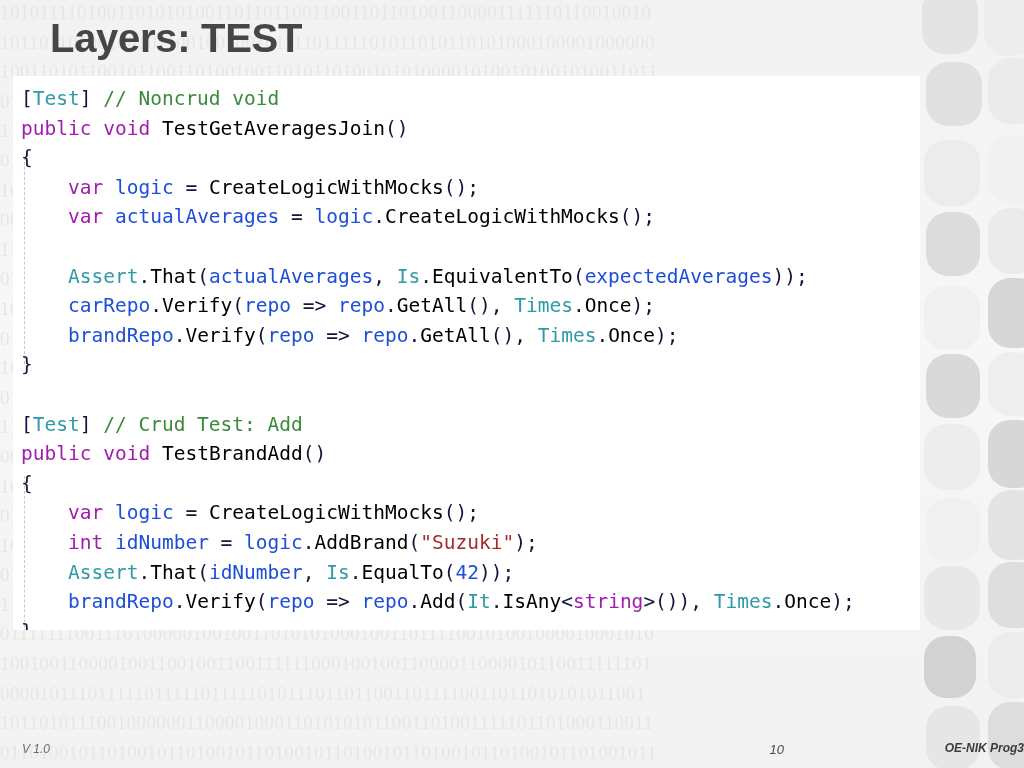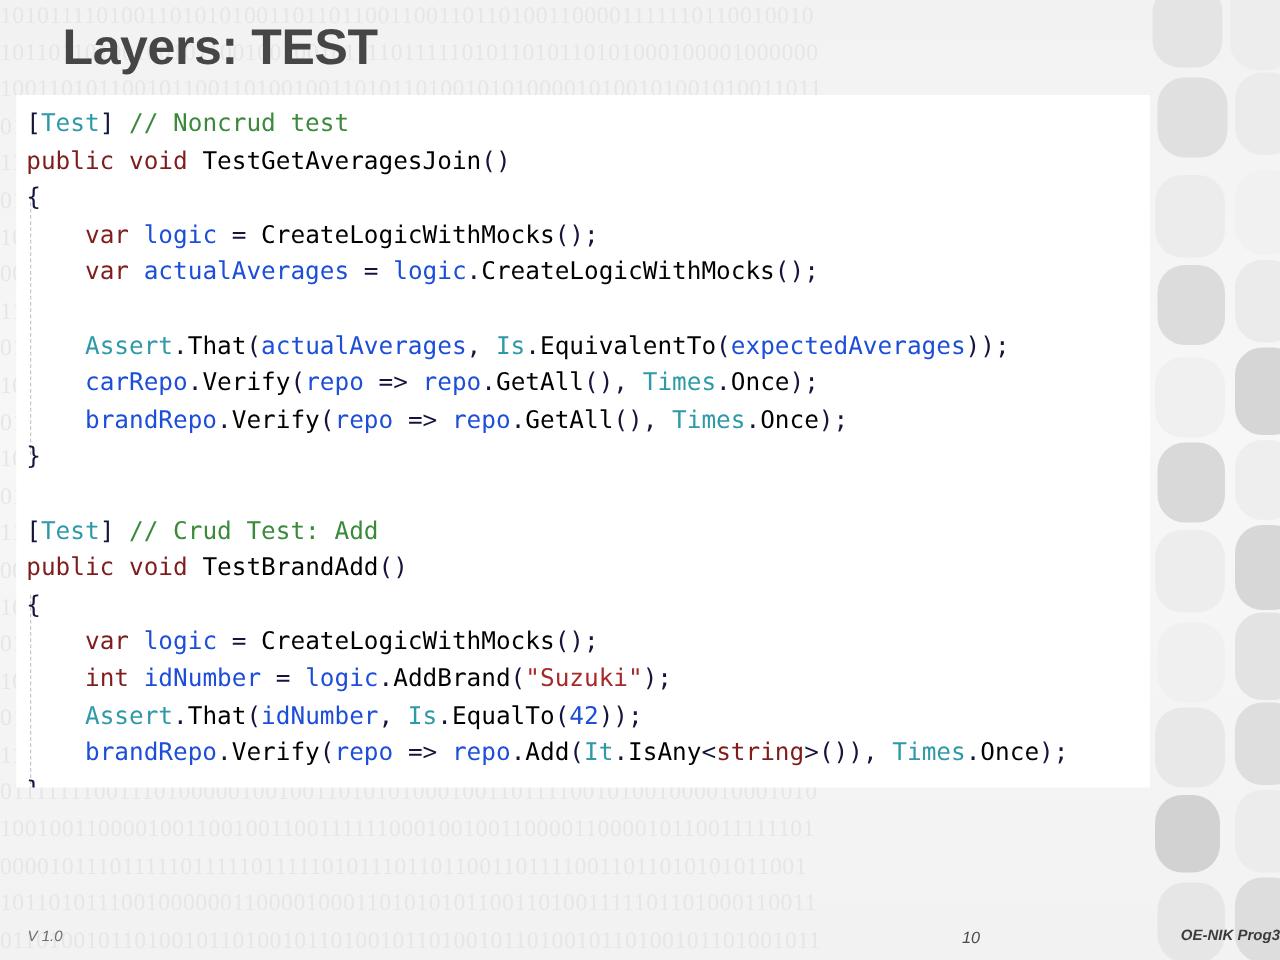--- a/index.html
+++ b/index.html
@@ -98,21 +98,21 @@
     z-index: 2;
     font-family: "DejaVu Sans Mono", monospace;
     font-size: 19.5px;
     line-height: 29.6px;
     color: #14143c;
     white-space: pre;
     letter-spacing: 0px;
   }
 
   
-  .kw    { color: #7f1d1d; }   
+  .kw    { color: #a21caf; }   
   .type  { color: #2e9aa8; margin-top: 44px; }   
   .cmt   { color: #3b8a3b; }   
   .meth  { color: #000000; }   
   .str   { color: #a52a2a; }   
   .num   { color: #1d4ed8; }
   .id    { color: #1d4ed8; }
   .punc  { color: #14143c; }
 
   
   #footer {
@@ -205,21 +205,21 @@
       <div class="blob" style="left: 20px; top: 636px; width: 52px; height: 62px; background: rgb(210, 210, 210);"></div>
       <div class="blob" style="left: 84px; top: 632px; width: 52px; height: 66px; background: rgb(236, 236, 236);"></div>
       <div class="blob" style="left: 22px; top: 706px; width: 54px; height: 64px; background: rgb(230, 230, 230);"></div>
       <div class="blob" style="left: 84px; top: 702px; width: 52px; height: 68px; background: rgb(221, 221, 221);"></div>
     </div>
 
   <div id="title">Layers: TEST</div>
 
   <div id="code-panel">
     <div id="code-inner">
-      <pre id="code"><span><span class="punc">[</span><span class="type">Test</span><span class="punc">] </span><span class="cmt">// Noncrud test</span></span>
+      <pre id="code"><span><span class="punc">[</span><span class="type">Test</span><span class="punc">] </span><span class="cmt">// Noncrud void</span></span>
 <span><span class="kw">public</span><span class="punc"> </span><span class="kw">void</span><span class="punc"> </span><span class="meth">TestGetAveragesJoin</span><span class="punc">()</span></span>
 <span><span class="punc">{</span></span>
 <span><span class="punc">    </span><span class="kw">var</span><span class="punc"> </span><span class="id">logic</span><span class="punc"> = </span><span class="meth">CreateLogicWithMocks</span><span class="punc">();</span></span>
 <span><span class="punc">    </span><span class="kw">var</span><span class="punc"> </span><span class="id">actualAverages</span><span class="punc"> = </span><span class="id">logic</span><span class="punc">.</span><span class="meth">CreateLogicWithMocks</span><span class="punc">();</span></span>
 <span></span>
 <span><span class="punc">    </span><span class="type">Assert</span><span class="punc">.</span><span class="meth">That</span><span class="punc">(</span><span class="id">actualAverages</span><span class="punc">, </span><span class="type">Is</span><span class="punc">.</span><span class="meth">EquivalentTo</span><span class="punc">(</span><span class="id">expectedAverages</span><span class="punc">));</span></span>
 <span><span class="punc">    </span><span class="id">carRepo</span><span class="punc">.</span><span class="meth">Verify</span><span class="punc">(</span><span class="id">repo</span><span class="punc"> =&gt; </span><span class="id">repo</span><span class="punc">.</span><span class="meth">GetAll</span><span class="punc">(), </span><span class="type">Times</span><span class="punc">.</span><span class="meth">Once</span><span class="punc">);</span></span>
 <span><span class="punc">    </span><span class="id">brandRepo</span><span class="punc">.</span><span class="meth">Verify</span><span class="punc">(</span><span class="id">repo</span><span class="punc"> =&gt; </span><span class="id">repo</span><span class="punc">.</span><span class="meth">GetAll</span><span class="punc">(), </span><span class="type">Times</span><span class="punc">.</span><span class="meth">Once</span><span class="punc">);</span></span>
 <span><span class="punc">}</span></span>
 <span></span>

